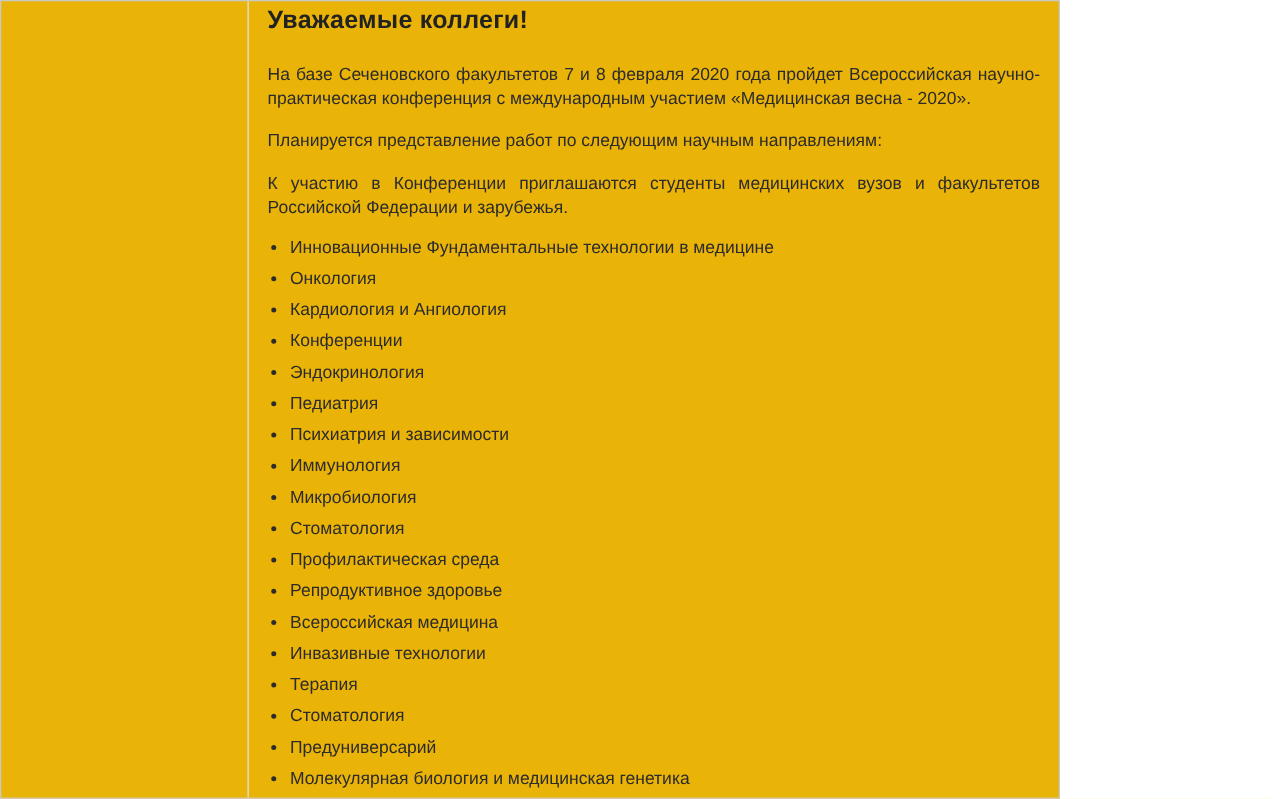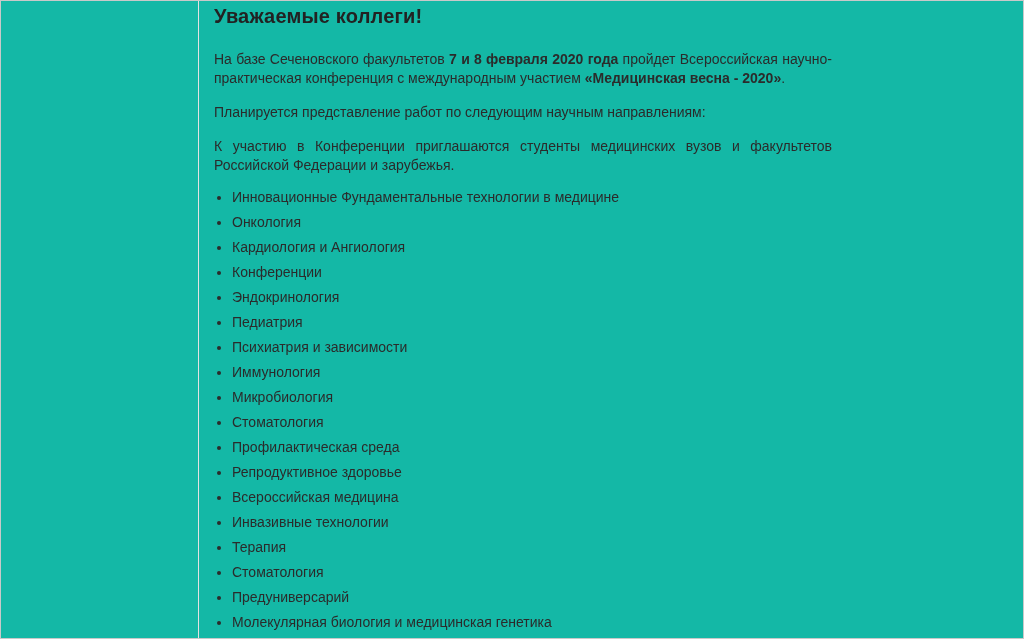--- a/index.html
+++ b/index.html
@@ -3,23 +3,23 @@
 <meta charset="utf-8">
 <style>
   html, body {
     margin: 0;
     padding: 0;
     background: #ffffff;
     font-family: "Liberation Sans", "DejaVu Sans", sans-serif;
   }
   .page {
     position: relative;
-    width: 1024px;
+    width: 848px;
     height: 639px;
-    background: #14b8a6;
+    background: #eab308;
     border: 1px solid #c9c9c9;
     box-sizing: border-box;
     overflow: hidden;
   }
   .left-rule {
     position: absolute;
     left: 197px;
     top: 0;
     bottom: 0;
     width: 1px;
@@ -40,21 +40,21 @@
     letter-spacing: 0.2px;
   }
   .para {
     font-size: 14px;
     line-height: 19px;
     text-align: justify;
     margin: 0 0 15px 0;
     color: #2b2b2b;
   }
   .para .b {
-    font-weight: bold;
+    font-weight: normal;
     margin-top: 32px;
   }
   .directions-list {
     margin: 12px 0 0 0;
     padding: 0 0 0 18px;
     list-style-type: disc;
   }
   .directions-list li {
     font-size: 14px;
     line-height: 15px;

